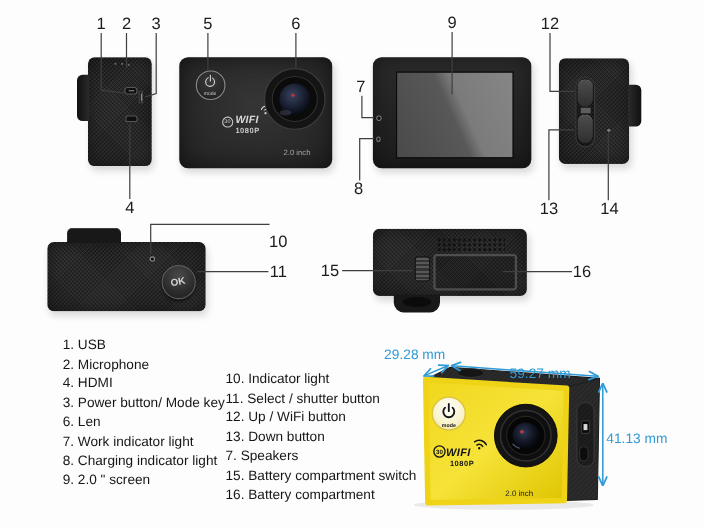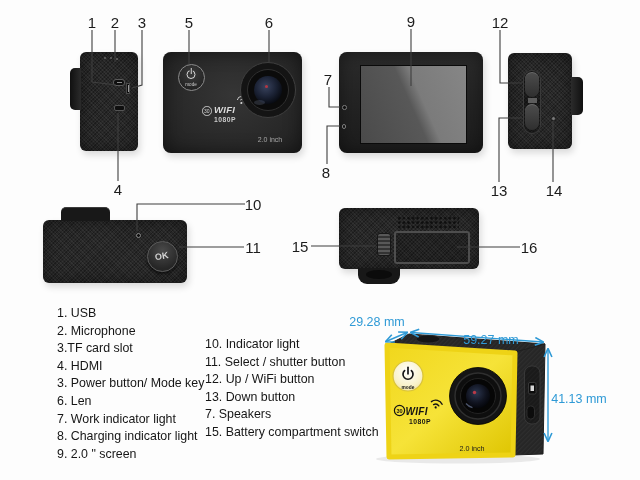--- a/index.html
+++ b/index.html
@@ -48,21 +48,21 @@
 
   <span class="co" style="left:92px;top:22px">1</span>
   <span class="co" style="left:115px;top:22px">2</span>
   <span class="co" style="left:142px;top:22px">3</span>
   <span class="co" style="left:118px;top:189px">4</span>
   <span class="co" style="left:189px;top:22px">5</span>
   <span class="co" style="left:269px;top:22px">6</span>
   <span class="co" style="left:328px;top:79px">7</span>
   <span class="co" style="left:326px;top:172px">8</span>
   <span class="co" style="left:411px;top:21px">9</span>
-  <span class="co" style="left:253px;top:204px">10</span>
+  <span class="co" style="left:253px;top:220px">10</span>
   <span class="co" style="left:253px;top:247px">11</span>
   <span class="co" style="left:500px;top:22px">12</span>
   <span class="co" style="left:499px;top:190px">13</span>
   <span class="co" style="left:554px;top:190px">14</span>
   <span class="co" style="left:300px;top:246px">15</span>
   <span class="co" style="left:529px;top:247px">16</span>
 
   <div class="dev carbon" style="left:80px;top:52px;width:58px;height:99px;border-radius:6px">
     <div class="abs" style="left:-10px;top:16px;width:11px;height:42px;border-radius:5px 0 0 5px;background:linear-gradient(90deg,#101010,#2b2b2b)"></div>
     <div class="dot" style="left:24px;top:5px;width:2px;height:2px;background:#666"></div>
@@ -237,30 +237,30 @@
     </g>
   </svg>
 
   <span class="dim" style="left:377px;top:322px">29.28 mm</span>
   <span class="dim" style="left:491px;top:340px">59.27 mm</span>
   <span class="dim" style="left:579px;top:399px">41.13 mm</span>
 
   <div class="legend" style="left:57px;top:305px">
     <div class="li">1. USB</div>
     <div class="li">2. Microphone</div>
-    <div class="li">3.TF card slot</div>
     <div class="li">4. HDMI</div>
     <div class="li">3. Power button/ Mode key</div>
     <div class="li">6. Len</div>
     <div class="li">7. Work indicator light</div>
     <div class="li">8. Charging indicator light</div>
     <div class="li">9. 2.0 " screen</div>
   </div>
   <div class="legend" style="left:205px;top:336px">
     <div class="li">10. Indicator light</div>
     <div class="li">11. Select / shutter button</div>
     <div class="li">12. Up / WiFi button</div>
     <div class="li">13. Down button</div>
     <div class="li">7. Speakers</div>
     <div class="li">15. Battery compartment switch</div>
+    <div class="li">16. Battery compartment</div>
   </div>
 
 </div>
 
 </body></html>

